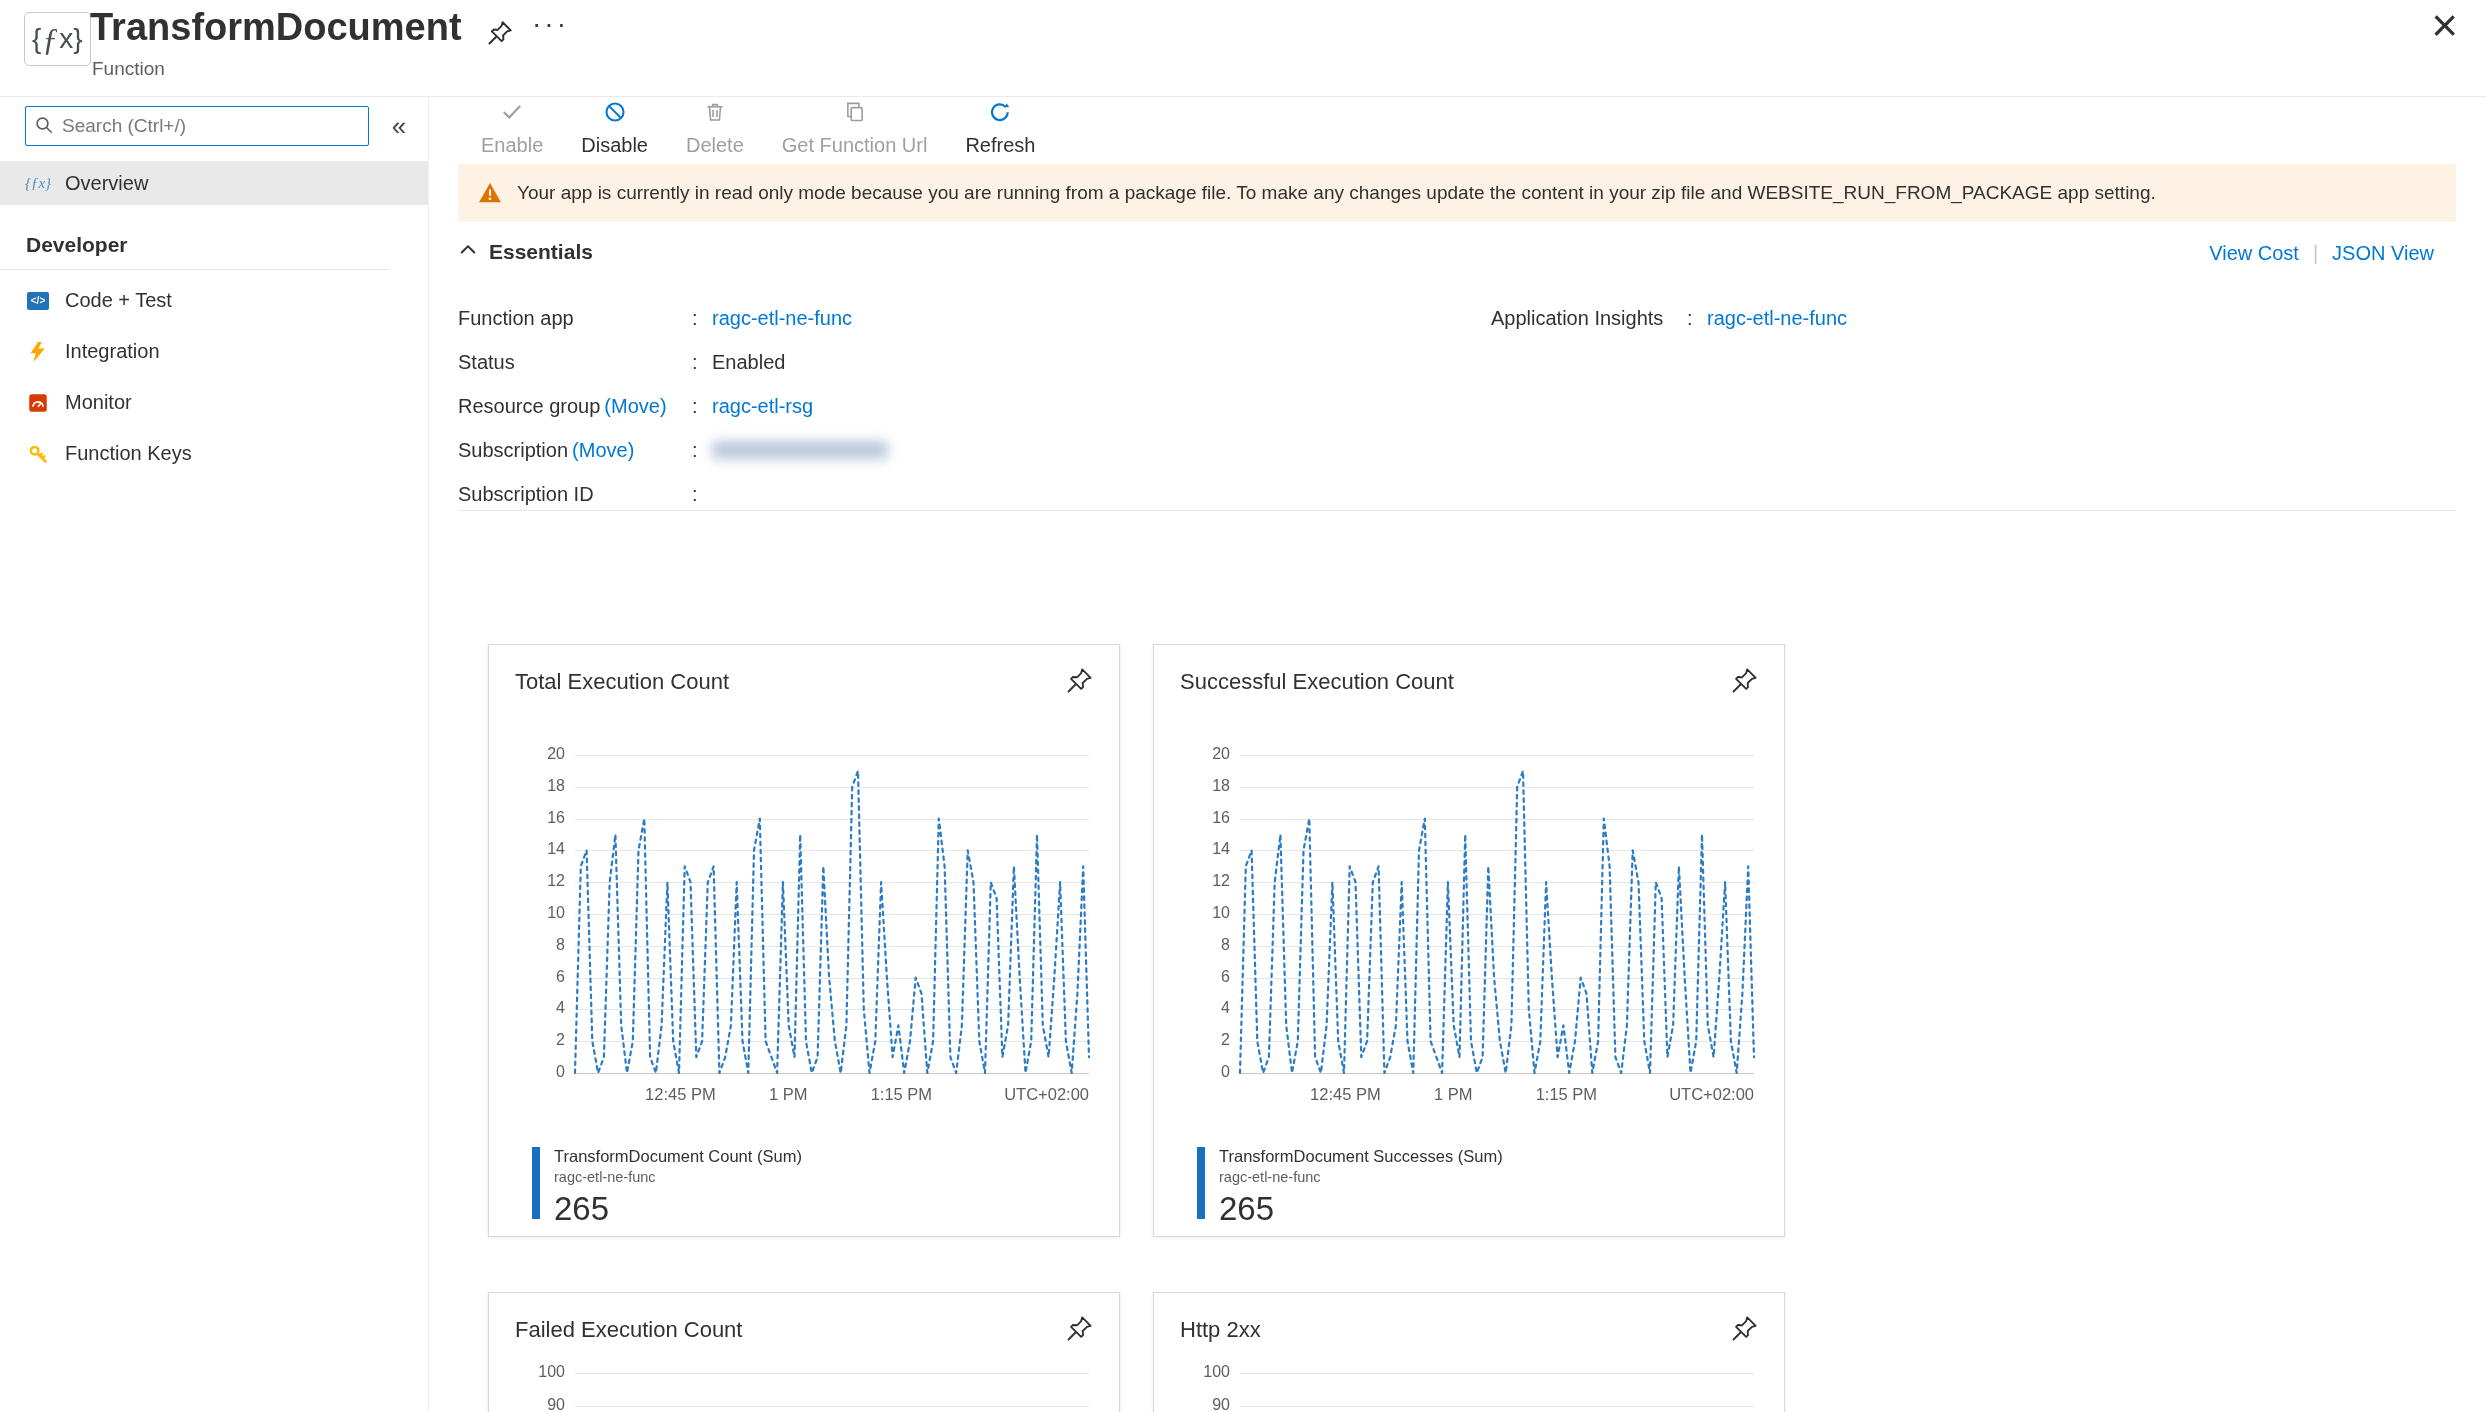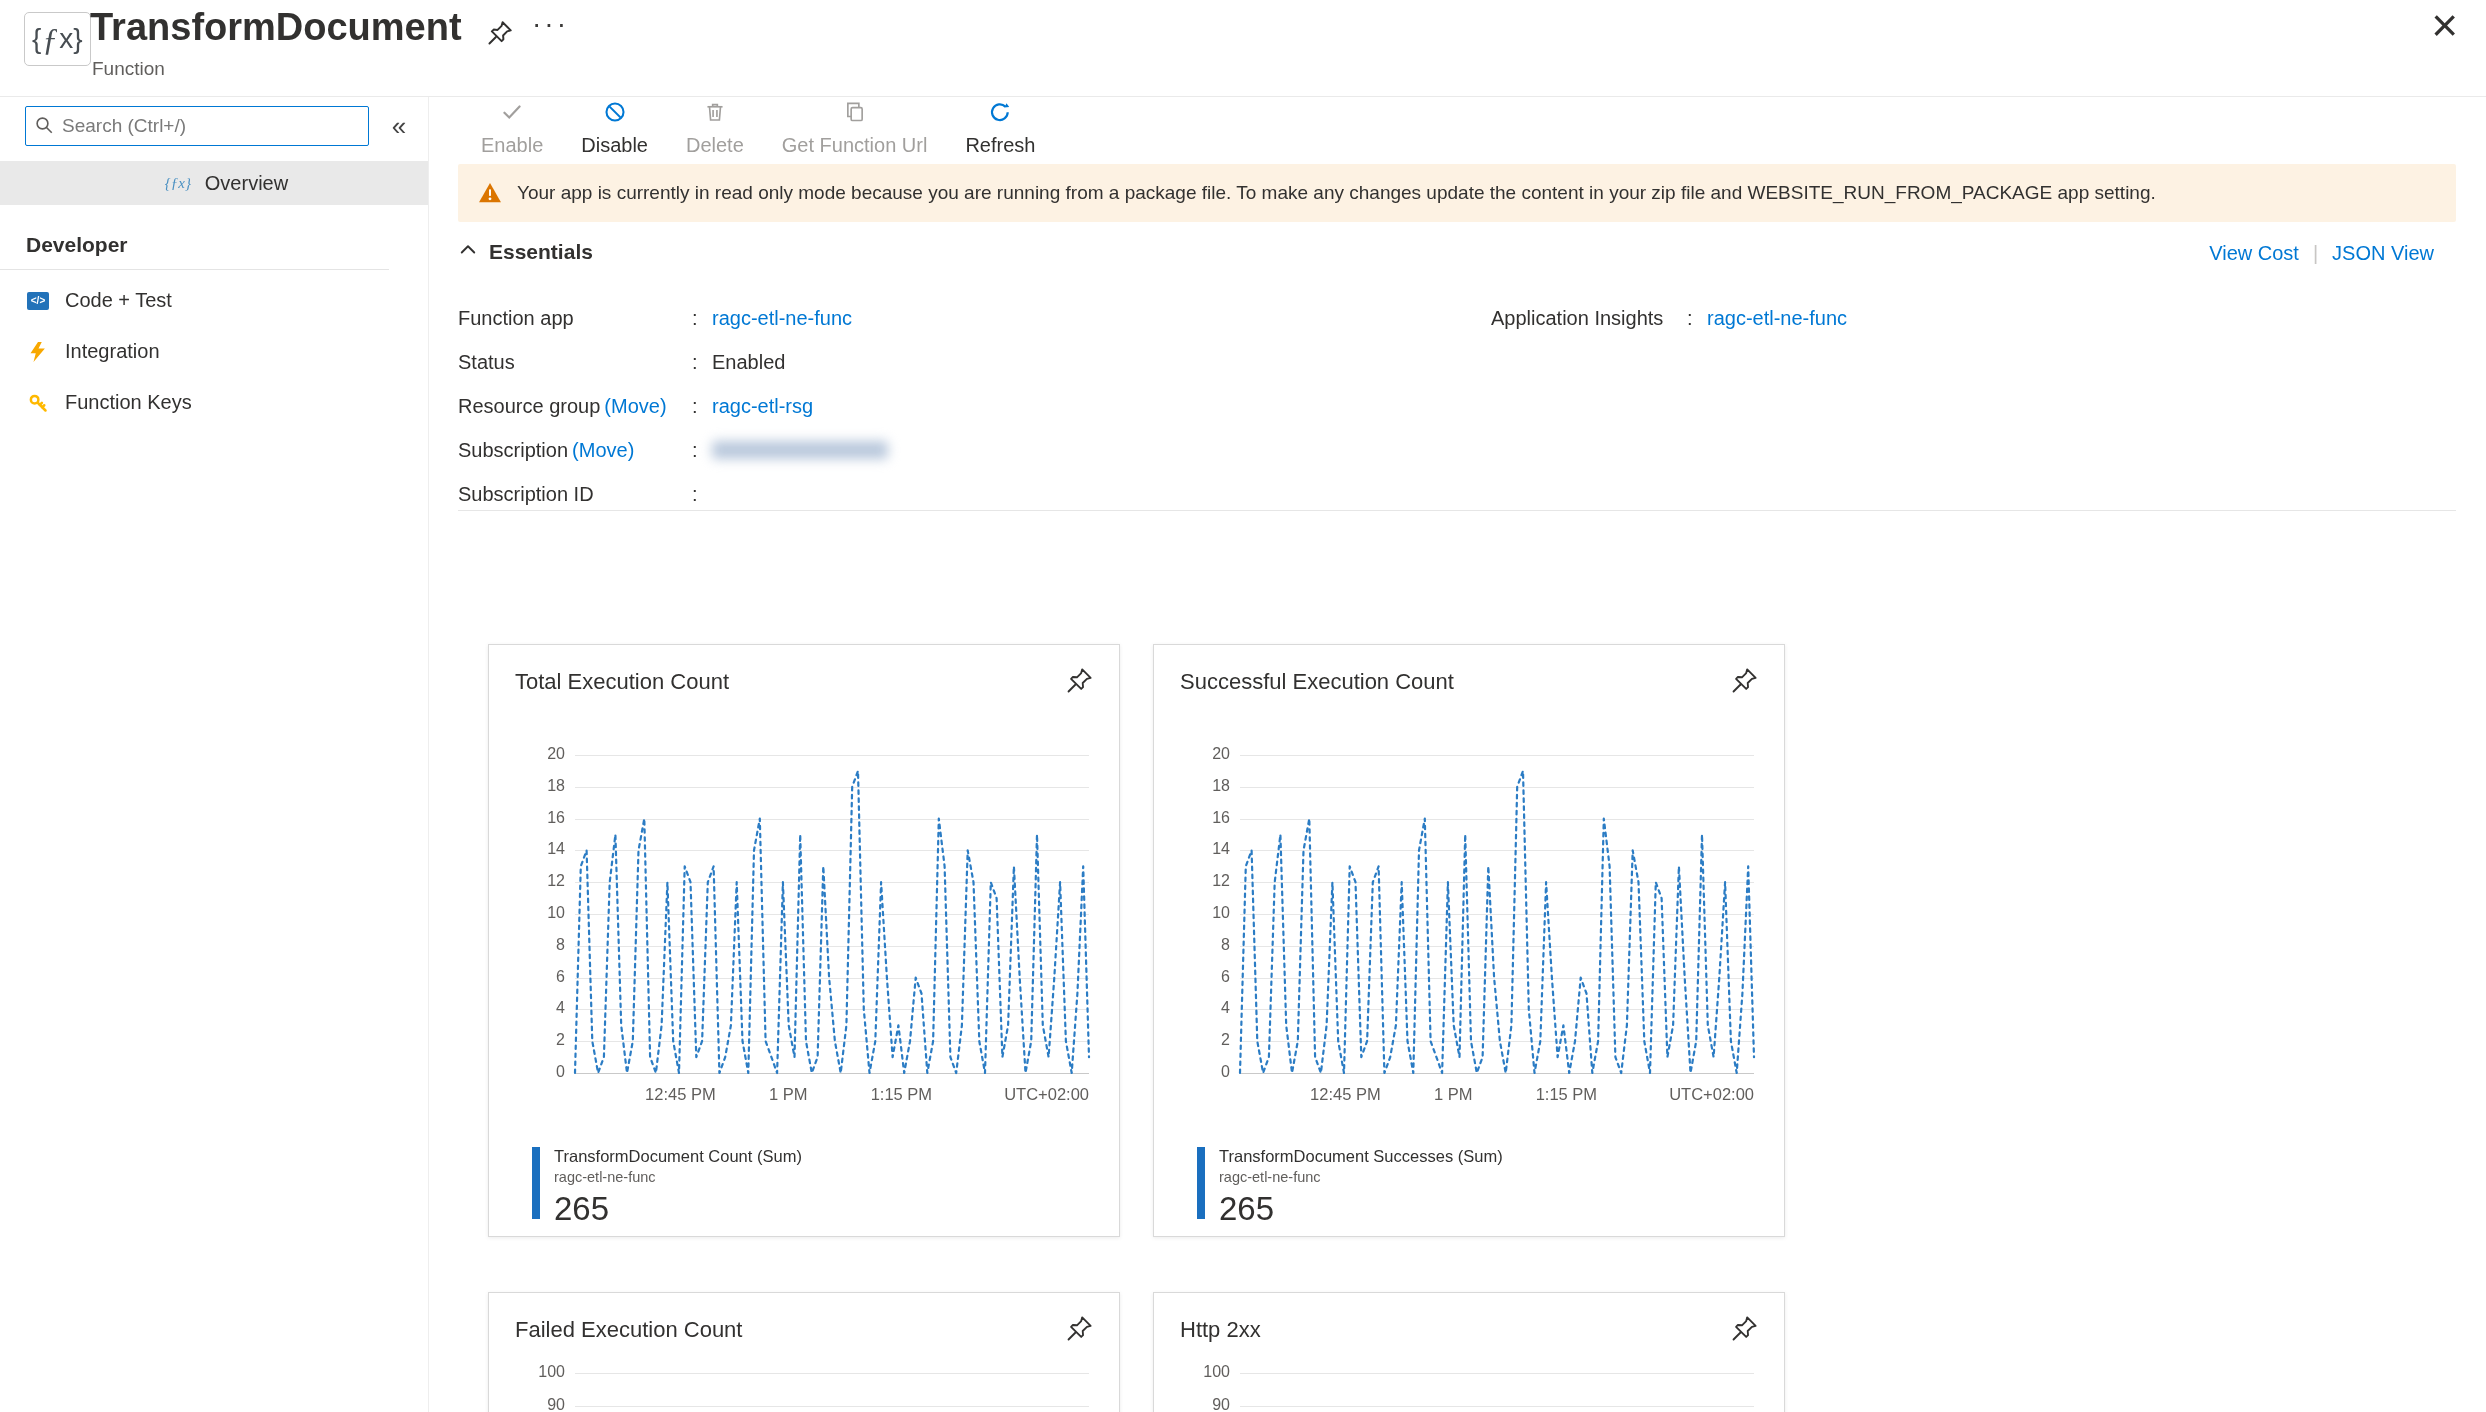--- a/index.html
+++ b/index.html
@@ -21,21 +21,21 @@
   
   .sidebar{position:absolute;left:0;top:97px;bottom:0;width:428px;background:#fff;border-right:1px solid #eeeeee;}
   .search-row{position:absolute;left:25px;top:9px;display:flex;align-items:center;}
   .search-box{position:relative;}
   .search-box input{width:300px;height:38px;border:1px solid #0078d4;border-radius:2px;padding:0 6px 0 36px;
     font-size:19px;font-family:"Liberation Sans",sans-serif;color:#323130;outline:none;}
   .search-box input::placeholder{color:#7a7a7a;}
   .search-glyph{position:absolute;left:9px;top:9px;width:20px;height:20px;}
   .collapse-btn{margin-left:10px;width:40px;height:40px;background:none;border:none;font-size:26px;color:#444;cursor:pointer;}
   .nav-item{display:flex;align-items:center;gap:15px;height:44px;padding-left:26px;font-size:20px;color:#323130;cursor:pointer;}
-  .nav-item.selected{background:#e9e9e9;justify-content:center;}
+  .nav-item.selected{background:#e9e9e9;}
   .nav-overview{position:absolute;left:0;top:64px;right:0;}
   .section-title{position:absolute;left:26px;top:136px;font-size:21px;font-weight:700;color:#323130;}
   .section-divider{position:absolute;left:0;top:172px;width:389px;height:1px;background:#e4e4e4;}
   .nav-group{position:absolute;left:0;top:178px;right:0;}
   .nav-group .nav-item{height:51px;}
   .nav-ico{width:24px;height:24px;display:flex;align-items:center;justify-content:center;flex:0 0 24px;}
   .ovw-ico{font-size:15px;color:#4a90c2;font-family:"Liberation Serif",serif;font-style:italic;}
   .code-ico{width:22px;height:18px;background:#2272b9;border-radius:2px;color:#fff;font-size:10px;font-weight:700;
     display:flex;align-items:center;justify-content:center;}
   
@@ -141,20 +141,30 @@
         </span>
       <span>Code + Test</span>
     </div>
     <div class="nav-item">
       <span class="nav-ico">
         <svg viewBox="0 0 16 16" width="20" height="20">
             <polygon points="8,0 2,9 6.2,9 4.4,16 13.5,5.2 8.4,5.2 11,0" fill="#f8a800"></polygon>
           </svg>
       </span>
       <span>Integration</span>
+    </div>
+    <div class="nav-item">
+      <span class="nav-ico">
+        <svg viewBox="0 0 16 16" width="20" height="20">
+            <rect x="1" y="1" width="14" height="14" rx="2" fill="#d83b01"></rect>
+            <path d="M4 11a4 4 0 0 1 8 0" fill="none" stroke="#fff" stroke-width="1.4"></path>
+            <path d="M8 11l2.6-3.2" stroke="#fff" stroke-width="1.4"></path>
+          </svg>
+      </span>
+      <span>Monitor</span>
     </div>
     <div class="nav-item">
       <span class="nav-ico">
         <svg viewBox="0 0 16 16" width="20" height="20">
             <g fill="none" stroke="#ffb900" stroke-width="2" stroke-linecap="round">
               <circle cx="5.3" cy="5.3" r="3"></circle>
               <path d="M7.8 7.8 L14 14"></path>
               <path d="M11.4 11.4 L13 9.8"></path>
               <path d="M9.5 9.5 L11.1 7.9"></path>
             </g>

